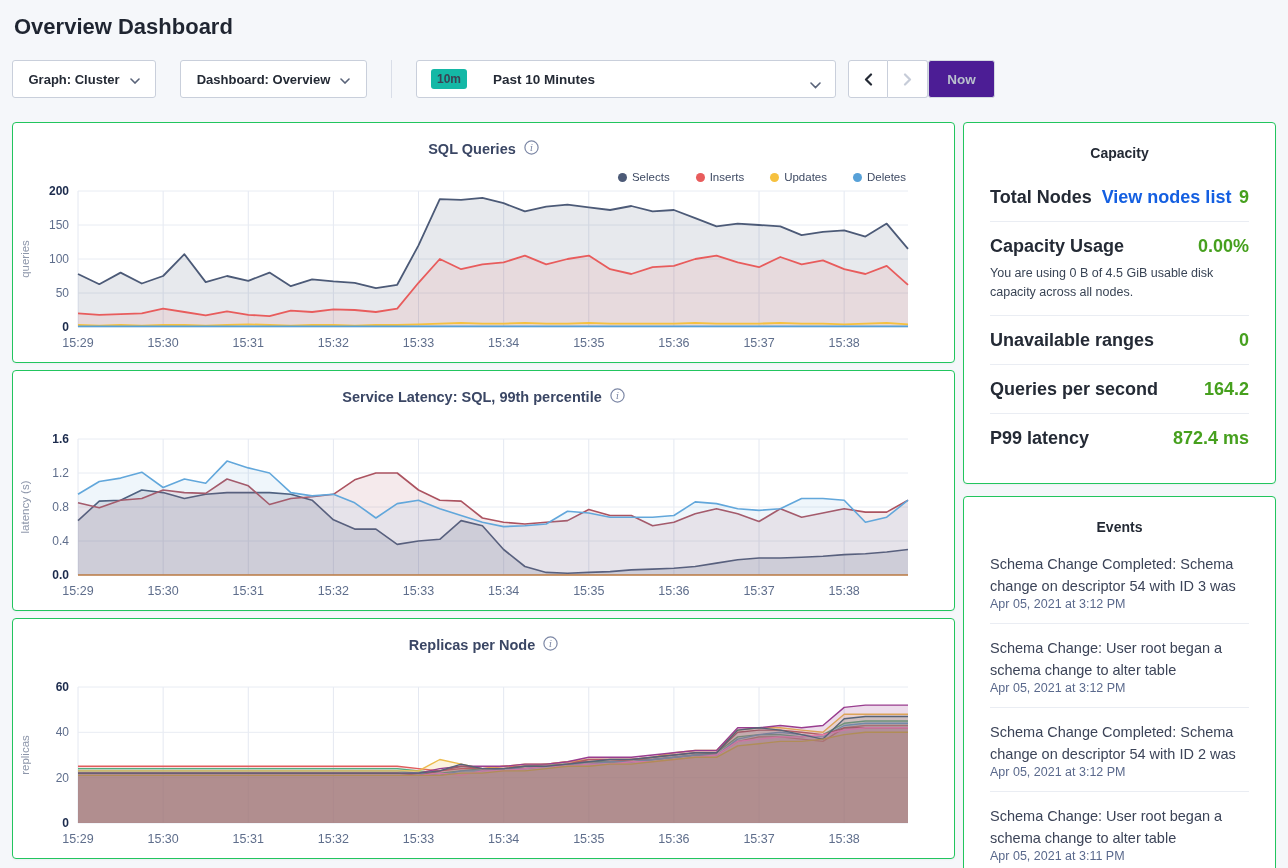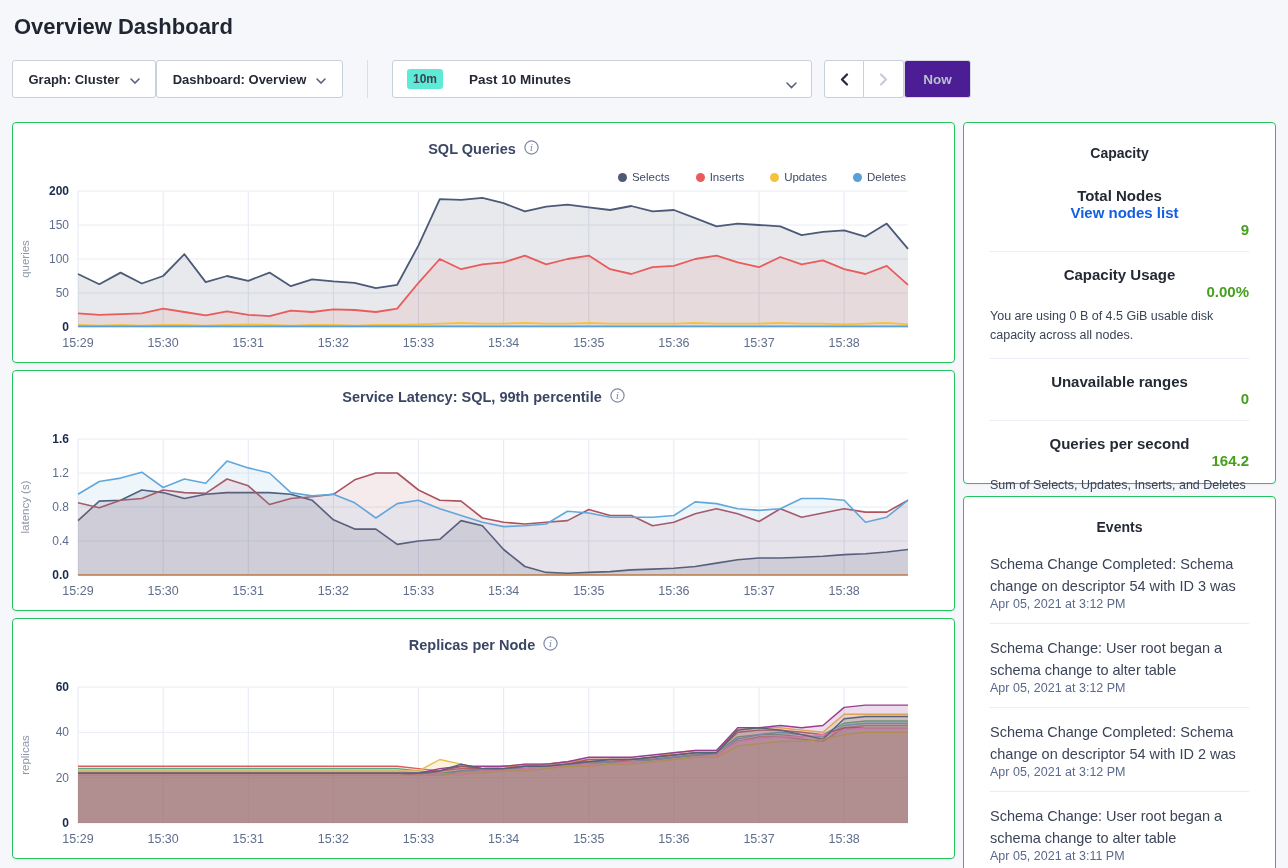--- a/index.html
+++ b/index.html
@@ -12,28 +12,28 @@
   .page-title { font-size: 22px; font-weight: 700; margin: 14px 0 0 2px; color: #1f2531; }
 
   
   .toolbar { display: flex; align-items: center; margin-top: 20px; height: 38px; }
   .dd {
     height: 38px; background: #fff; border: 1px solid #c9cfdb; border-radius: 3px;
     display: flex; align-items: center; justify-content: center; gap: 10px;
     font-size: 13px; font-weight: 700; color: #242a35; cursor: pointer; padding: 0 14px;
   }
   .dd-graph { width: 144px; }
-  .dd-dash  { width: 187px; }
+  .dd-dash  { width: 187px; margin-left: 24px; }
   .vdiv { width: 1px; height: 38px; background: #d9dee8; margin: 0 24px; }
   .timesel {
     position: relative; width: 420px; height: 38px; background: #fff;
     border: 1px solid #c9cfdb; border-radius: 3px; display: flex; align-items: center;
     padding: 0 14px; cursor: pointer; font-family: inherit;
   }
-  .badge { background: #5eead4; border-radius: 3px; font-size: 12px; font-weight: 700; padding: 3px 6px; color: #3a4254; }
+  .badge { background: #14b8a6; border-radius: 3px; font-size: 12px; font-weight: 700; padding: 3px 6px; color: #3a4254; }
   .range-label { margin-left: 26px; font-size: 13.5px; font-weight: 700; color: #242a35; }
   .timesel .chev { position: absolute; right: 14px; top: 16px; }
   .pager { display: flex; margin-left: 12px; }
   .pager button { width: 40px; height: 38px; background: #fff; border: 1px solid #c9cfdb;
     display: flex; align-items: center; justify-content: center; cursor: pointer; padding: 0; }
   .pager button:first-child { border-radius: 3px 0 0 3px; }
   .pager button:last-child  { border-radius: 0 3px 3px 0; border-left: none; }
   .now-btn { height: 38px; width: 67px; background: #4c1d95; border: 1px solid #d4d9e2;
     border-radius: 3px; font-size: 13.5px; font-weight: 700; color: #b9c0cd; font-family: inherit; }
 
@@ -51,21 +51,21 @@
   .legend .dot { width: 9px; height: 9px; border-radius: 50%; }
   .chart-spacer { height: 26px; }
   .chart-mount svg { display: block; }
 
   
   .side-col { width: 314px; display: flex; flex-direction: column; }
   .panel-title { font-size: 14px; font-weight: 700; text-align: center; margin: 22px 0 6px; color: #242a35; }
   .summary-card { height: 362px; padding: 0 26px; }
   .sum-item { padding: 14px 0 13px; border-top: 1px solid #eaedf3; }
   .sum-item.first { border-top: none; padding-top: 20px; }
-  .sum-row { display: flex; align-items: center; font-size: 15px; font-weight: 700; flex-direction: column; }
+  .sum-row { display: flex; align-items: center; font-size: 18px; font-weight: 700; }
   .sum-label { color: #242a35; }
   .sum-link { color: #145fe1; margin-left: 10px; cursor: pointer; text-decoration: none; }
   .sum-value { margin-left: auto; color: #46a01e; }
   .sum-desc { margin: 7px 0 0; font-size: 12.5px; line-height: 19px; color: #394455; font-weight: 400; }
 
   .events-card { margin-top: 12px; height: 380px; padding: 0 26px; overflow: hidden; }
   .event { padding: 13px 0 12px; border-top: 1px solid #eaedf3; cursor: pointer; }
   .event.first { border-top: none; padding-top: 12px; }
   .etext { font-size: 14.5px; line-height: 22px; color: #3c4458; }
   .etime { margin-top: 0; font-size: 12.5px; color: #5a698c; }
@@ -343,21 +343,20 @@
             <span class="sum-label">Unavailable ranges</span>
             <span class="sum-value">0</span>
           </div>
         </div>
 
         <div class="sum-item">
           <div class="sum-row">
             <span class="sum-label">Queries per second</span>
             <span class="sum-value">164.2</span>
           </div>
-          <p class="sum-desc">Sum of Selects, Updates, Inserts, and Deletes across your entire cluster.</p>
         </div>
 
         <div class="sum-item">
           <div class="sum-row">
             <span class="sum-label">P99 latency</span>
             <span class="sum-value">872.4 ms</span>
           </div>
         </div>
       </section>
 

